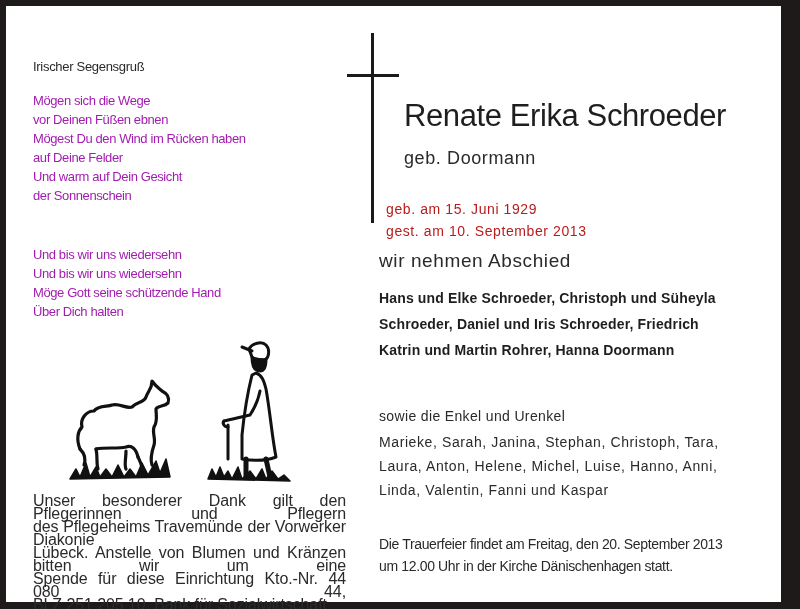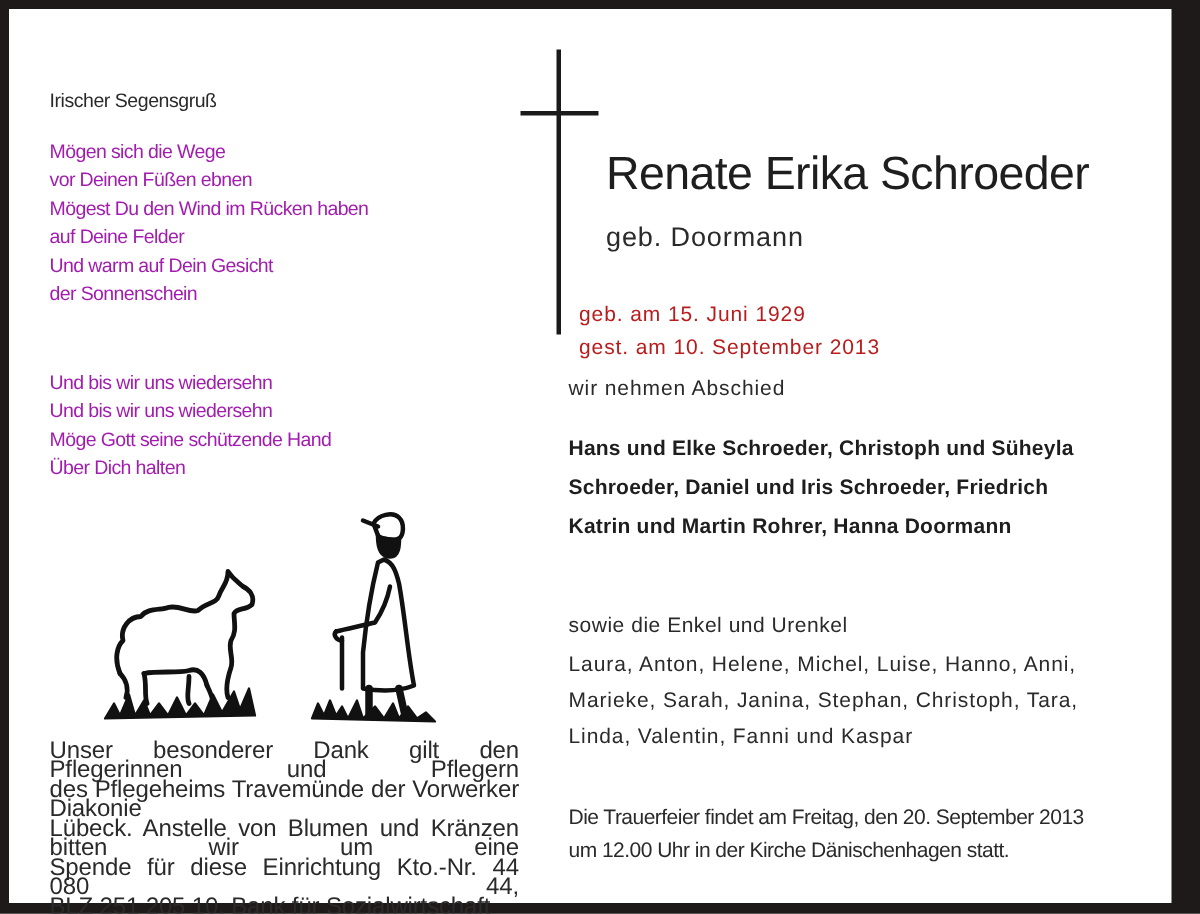--- a/index.html
+++ b/index.html
@@ -31,21 +31,21 @@
 
     
     .cross-v { left: 365px; top: 27px; width: 3px; height: 190px; background: #1a1a1a; }
     .cross-h { left: 341px; top: 68px; width: 52px; height: 3px; background: #1a1a1a; }
 
     
     .name { left: 398px; top: 92px; font-size: 31px; letter-spacing: -0.4px; color: #1e1e1e; }
     .born-name { left: 398px; top: 142px; font-size: 18px; letter-spacing: 0.6px; color: #2a2a2a; }
     .dates { left: 380px; top: 175px; font-size: 14px; letter-spacing: 0.6px; line-height: 22px; color: #b91c1c; margin-top: 17px; }
 
-    .farewell { left: 373px; top: 244px; font-size: 14px; letter-spacing: 0.6px; color: #2a2a2a; }
+    .farewell { left: 373px; top: 244px; font-size: 19px; letter-spacing: 0.6px; color: #2a2a2a; }
     .family { left: 373px; top: 279px; font-size: 14px; font-weight: bold; line-height: 26px; letter-spacing: 0.15px; color: #1e1e1e; }
     .grand-intro { left: 373px; top: 402px; font-size: 14px; letter-spacing: 0.35px; color: #2a2a2a; }
     .grand { left: 373px; top: 424px; font-size: 14px; line-height: 24px; letter-spacing: 0.6px; color: #2a2a2a; }
     .service { left: 373px; top: 527px; font-size: 14px; line-height: 22px; letter-spacing: -0.35px; color: #2a2a2a; }
   </style>
 </head>
 <body>
 
 <div class="card">
 
@@ -118,22 +118,22 @@
   </div>
 
   <div class="abs farewell">wir nehmen Abschied</div>
   <div class="abs family">
     <div>Hans und Elke Schroeder, Christoph und Süheyla</div>
     <div>Schroeder, Daniel und Iris Schroeder, Friedrich</div>
     <div>Katrin und Martin Rohrer, Hanna Doormann</div>
   </div>
   <div class="abs grand-intro">sowie die Enkel und Urenkel</div>
   <div class="abs grand">
+    <div>Marieke, Sarah, Janina, Stephan, Christoph, Tara,</div>
     <div>Laura, Anton, Helene, Michel, Luise, Hanno, Anni,</div>
-    <div>Marieke, Sarah, Janina, Stephan, Christoph, Tara,</div>
     <div>Linda, Valentin, Fanni und Kaspar</div>
   </div>
 
   <div class="abs service">
     <div>Die Trauerfeier findet am Freitag, den 20. September 2013</div>
     <div>um 12.00 Uhr in der Kirche Dänischenhagen statt.</div>
   </div>
 
 </div>
 

